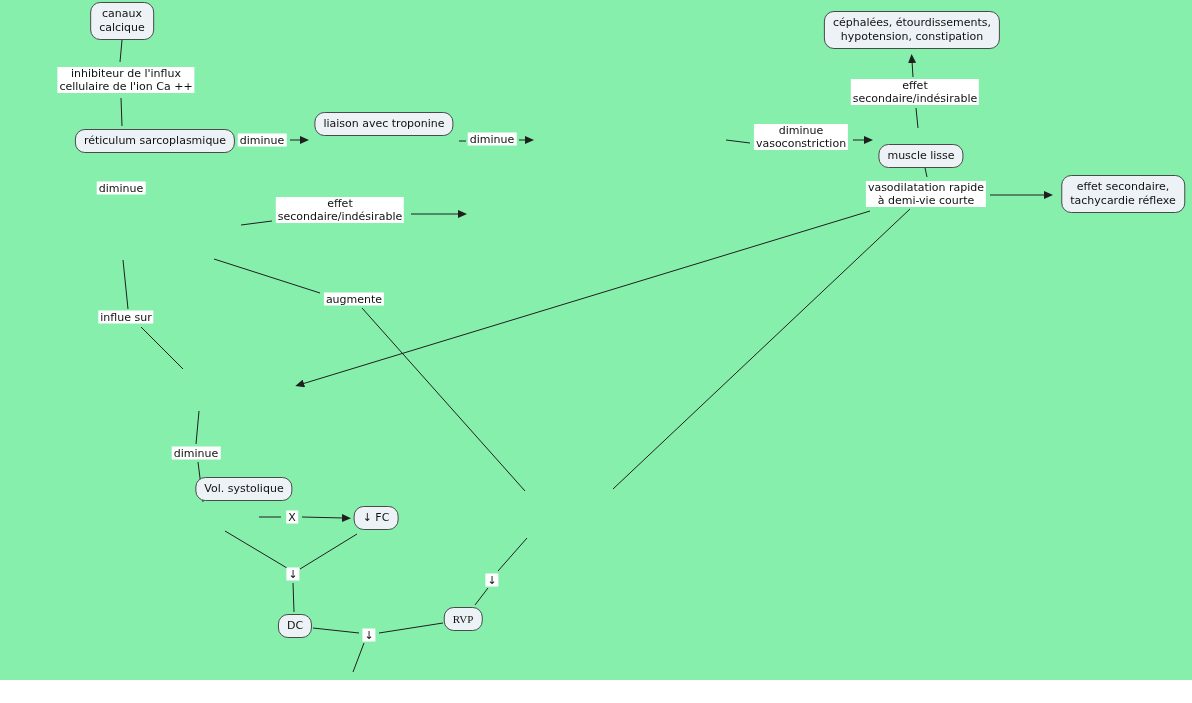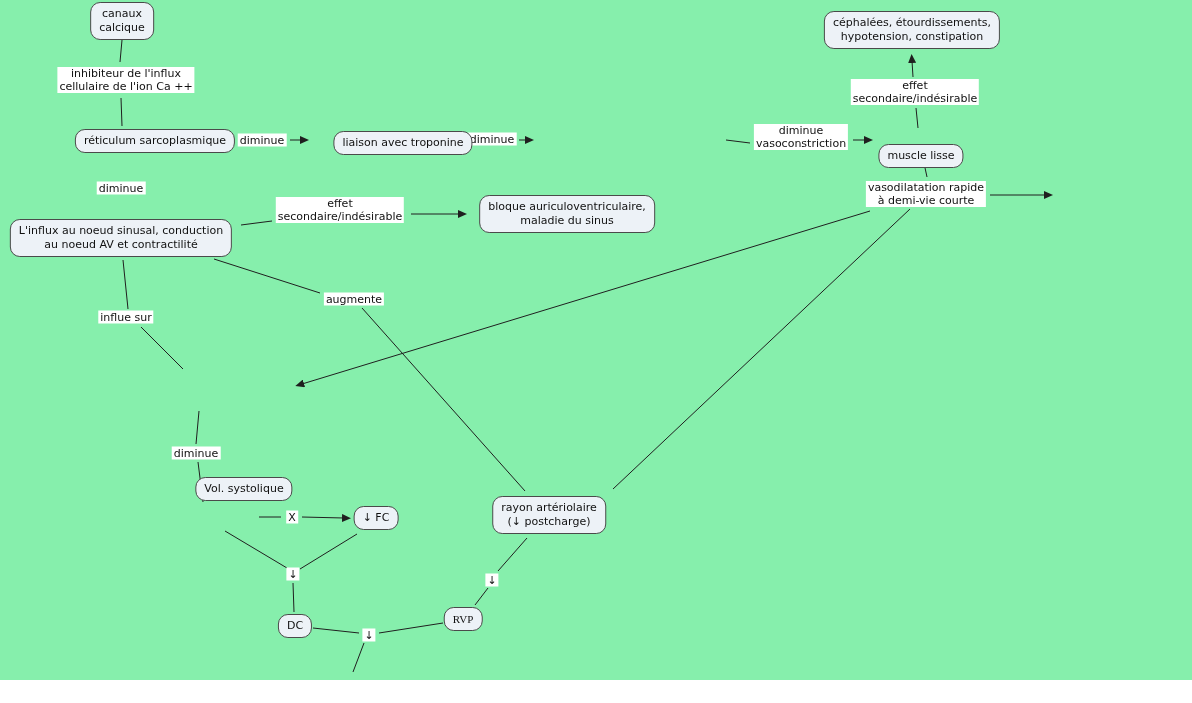--- a/index.html
+++ b/index.html
@@ -90,47 +90,39 @@
       <line x1="527" y1="538" x2="498" y2="571" stroke="#1f1f1f" stroke-width="1"></line>
       <line x1="488" y1="588" x2="475" y2="605" stroke="#1f1f1f" stroke-width="1"></line>
     </svg>
     <div class="node" style="left: 122px; top: 21px; background: rgb(237, 242, 247); border-color: rgb(74, 74, 74);">
       <div>canaux</div>
       <div>calcique</div>
     </div>
     <div class="node" style="left: 122px; top: 141px; background: rgb(237, 242, 247); border-color: rgb(74, 74, 74); margin-left: 33px;">
       <div>réticulum sarcoplasmique</div>
     </div>
-    <div class="node" style="left: 384px; top: 143px; background: rgb(237, 242, 247); border-color: rgb(74, 74, 74); margin-left: 19px;">
+    <div class="node" style="left: 384px; top: 124px; background: rgb(237, 242, 247); border-color: rgb(74, 74, 74);">
       <div>liaison avec troponine</div>
     </div>
     <div class="node" style="left: 921px; top: 156px; background: rgb(237, 242, 247); border-color: rgb(74, 74, 74);">
       <div>muscle lisse</div>
     </div>
     <div class="node" style="left: 912px; top: 30px; background: rgb(237, 242, 247); border-color: rgb(74, 74, 74);">
       <div>céphalées, étourdissements,</div>
       <div>hypotension, constipation</div>
     </div>
-    <div class="node" style="left: 121px; top: 238px; background: rgb(237, 242, 247); border-color: rgb(74, 74, 74);">
-      <div>L'influx au noeud sinusal, conduction</div>
-      <div>au noeud AV et contractilité</div>
-    </div>
-    <div class="node" style="left: 567px; top: 214px; background: rgb(237, 242, 247); border-color: rgb(74, 74, 74);">
-      <div>bloque auriculoventriculaire,</div>
-      <div>maladie du sinus</div>
+    <div class="node" style="left: 1123px; top: 194px; background: rgb(237, 242, 247); border-color: rgb(74, 74, 74);">
+      <div>effet secondaire,</div>
+      <div>tachycardie réflexe</div>
     </div>
     <div class="node" style="left: 204px; top: 489px; background: rgb(237, 242, 247); border-color: rgb(74, 74, 74); margin-left: 40px;">
       <div>Vol. systolique</div>
     </div>
     <div class="node" style="left: 376px; top: 518px; background: rgb(237, 242, 247); border-color: rgb(74, 74, 74); text-align: center;">
       <div>↓ FC</div>
-    </div>
-    <div class="node" style="left: 549px; top: 515px; background: rgb(237, 242, 247); border-color: rgb(74, 74, 74);">
-      <div>rayon artériolaire</div>
-      <div>(↓ postcharge)</div>
     </div>
     <div class="node" style="left: 295px; top: 626px; background: rgb(237, 242, 247); border-color: rgb(74, 74, 74);">
       <div>DC</div>
     </div>
     <div class="node" style="left: 463px; top: 619px; background: rgb(237, 242, 247); border-color: rgb(74, 74, 74); font-family: Liberation Serif, serif;">
       <div>RVP</div>
     </div>
     <div class="node" style="left: 368px; top: 712px; background: rgb(237, 242, 247); border-color: rgb(74, 74, 74);">
       <div>P.A.</div>
     </div>

